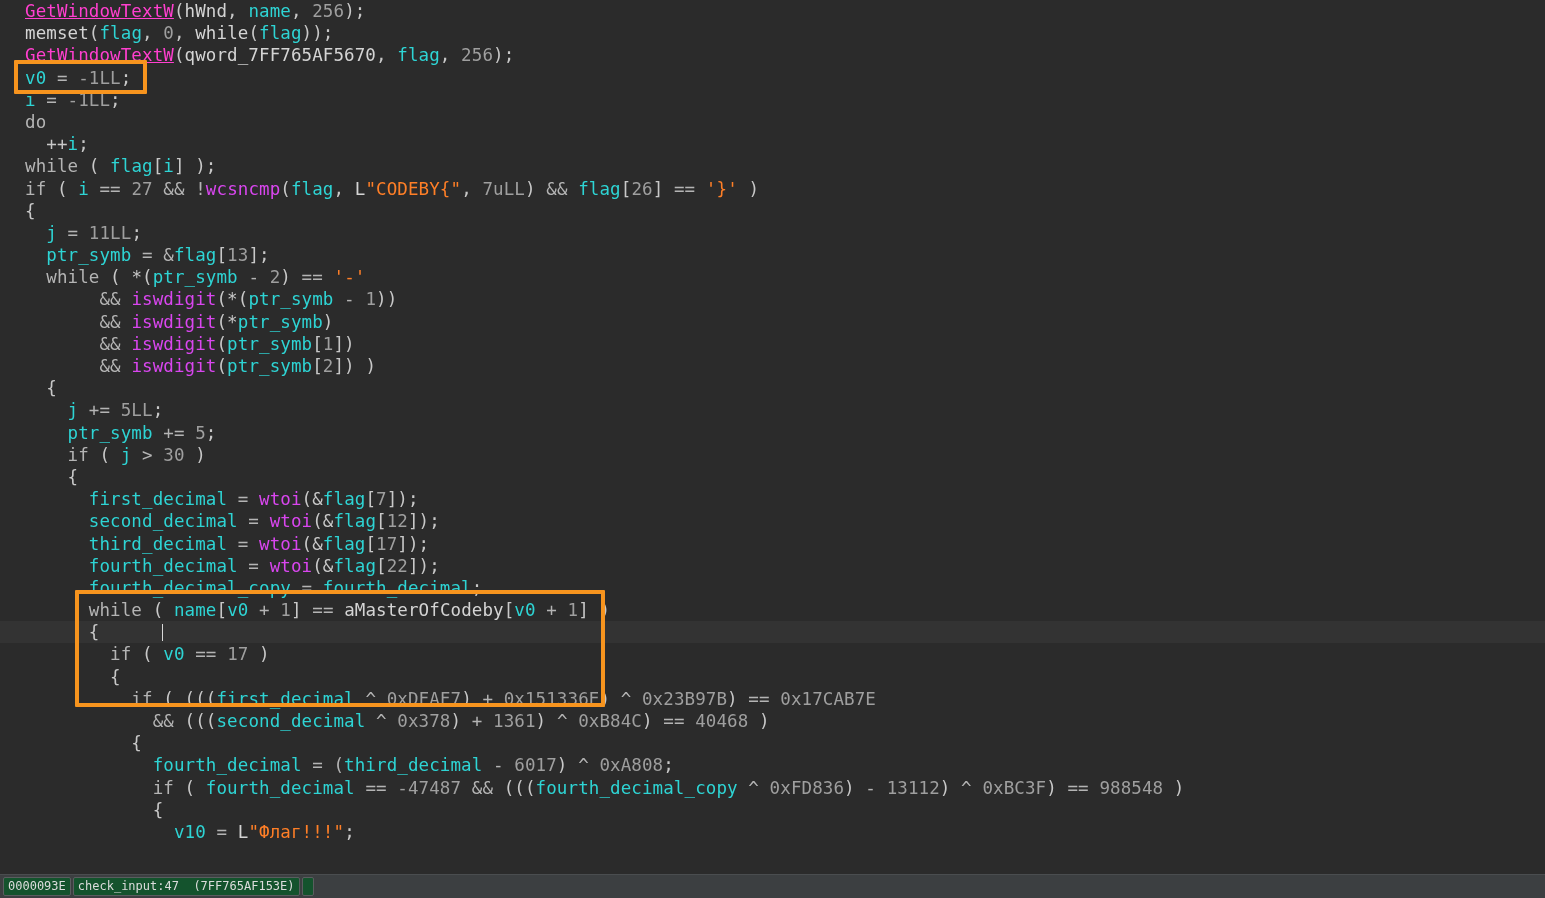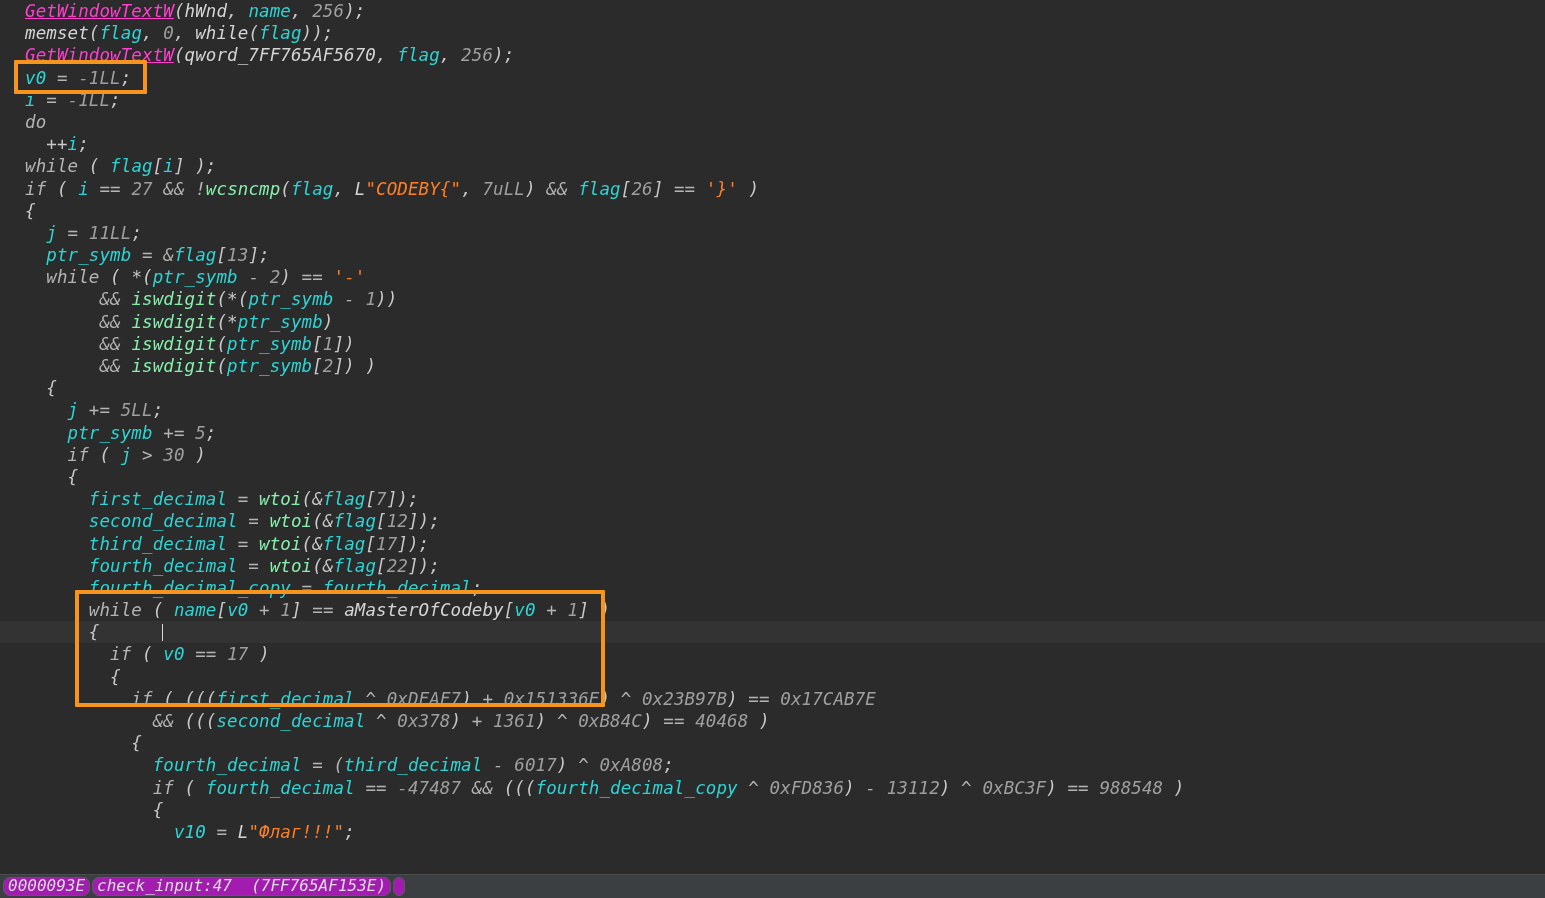--- a/index.html
+++ b/index.html
@@ -13,21 +13,20 @@
   }
   body {
     font-family: "DejaVu Sans Mono", monospace;
   }
 
   #app {
     position: relative;
     width: 1277px;
     height: 898px;
     background: #2b2b2b;
-    font-style: italic;
   }
 
   
   #code-pane {
     position: absolute;
     left: 0;
     top: 0;
     width: 1545px;
     height: 874px;
     background: #2b2b2b;
@@ -44,21 +43,21 @@
     color: #c8c8c8;
     letter-spacing: 0.1px;
   }
   .code-line.current {
     background: #333333;
   }
 
   
   .t-kw     { color: #b4b4b4; }            
   .t-var    { color: #2ed4d4; }            
-  .t-fn     { color: #86efac; }            
+  .t-fn     { color: #d946ef; }            
   .t-fnu    { color: #ff3fcf; text-decoration: underline; }
   .t-plain  { color: #d4d4d4; }            
   .t-num    { color: #9f9f9f; }            
   .t-str    { color: #ff7f27; }            
   .t-punct  { color: #c8c8c8; }
   .t-op     { color: #b4b4b4; }
 
   
   .caret {
     display: inline-block;
@@ -89,25 +88,25 @@
     height: 24px;
     background: #3c3f41;
     border-top: 1px solid #4a4d4f;
     display: flex;
     align-items: center;
     padding-left: 3px;
     box-sizing: border-box;
   }
   .status-cell {
     font-family: "DejaVu Sans Mono", monospace;
-    font-size: 16px;
+    font-size: 12px;
     color: #dcdcdc;
-    background: #a21caf;
+    background: #14532d;
     border: 1px solid #5a5d5f;
-    border-radius: 7px;
+    border-radius: 2px;
     height: 17px;
     line-height: 16px;
     padding: 0 4px;
     margin-right: 2px;
     white-space: pre;
   }
   .status-cell.empty { width: 10px; padding: 0; }
 </style>
 </head>
 <body>

